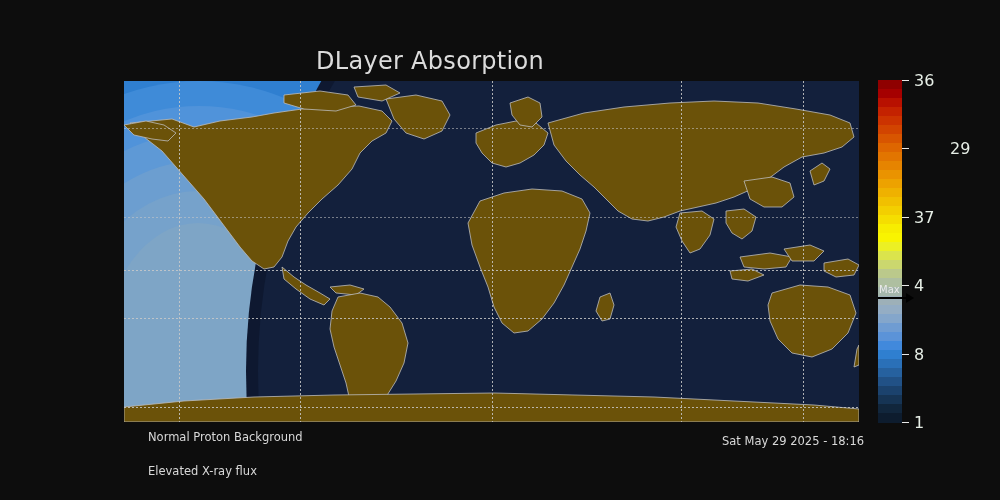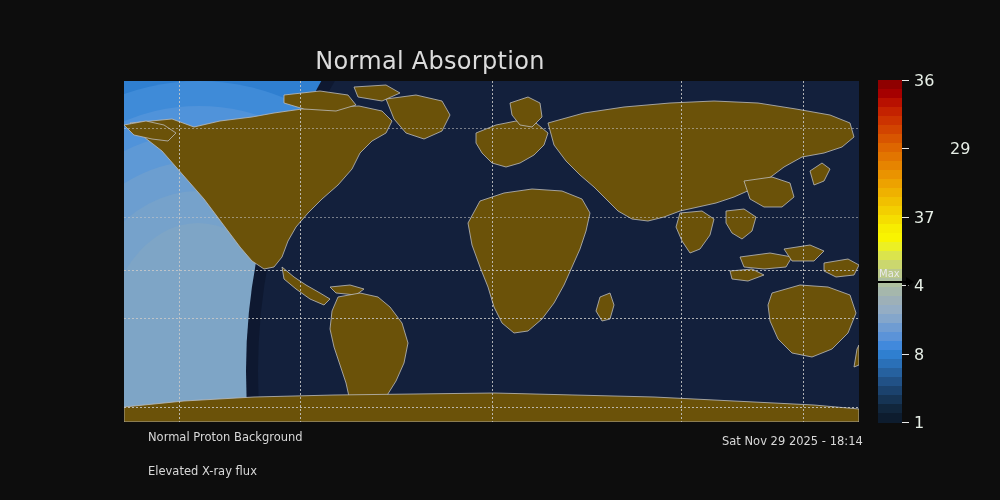--- a/index.html
+++ b/index.html
@@ -100,21 +100,21 @@
   .copyright{
     position:absolute;left:10px;top:474px;color:#cfcfcf;
     font-size:12.5px;font-style:italic;line-height:15px;
   }
 </style>
 </head>
 <body>
 
 <div class="figure">
 
-  <div class="title">Normal Absorption</div>
+  <div class="title">DLayer Absorption</div>
 
   <div class="map">
     <div class="map-inner">
 
       <div class="ocean"></div>
 
       <div class="blob" style="left:-425px;top:-205px;width:1000px;height:1000px;background:#0f1b33;"></div>
       <div class="blob" style="left:-395px;top:-180px;width:940px;height:950px;background:#122542;"></div>
       <div class="blob" style="left:-365px;top:-155px;width:880px;height:900px;background:#163153;"></div>
       <div class="blob" style="left:-335px;top:-130px;width:820px;height:850px;background:#1b3e68;"></div>
@@ -263,23 +263,23 @@
       <div class="ticklabel" style="top: 136.8px;">37</div>
       <div class="tick" style="top: 205.2px;"></div>
       <div class="ticklabel" style="top: 205.2px;">4</div>
       <div class="tick" style="top: 273.6px;"></div>
       <div class="ticklabel" style="top: 273.6px;">8</div>
       <div class="tick" style="top: 342px;"></div>
       <div class="ticklabel" style="top: 342px;">1</div>
     </div>
   <div class="cbar-label">Affected Frequency (MHz)</div>
 
-  <div class="maxmark" style="top: 269px;">
+  <div class="maxmark" style="top: 285px;">
     <span class="txt">Max</span>
     <span class="arrow"></span>
     <span class="head"></span>
   </div>
 
   <div class="note note1">Normal Proton Background</div>
   <div class="note note2">Elevated X-ray flux</div>
-  <div class="stamp">Sat Nov 29 2025 - 18:14</div>
+  <div class="stamp">Sat May 29 2025 - 18:16</div>
 
 </div>
 
 </body></html>

